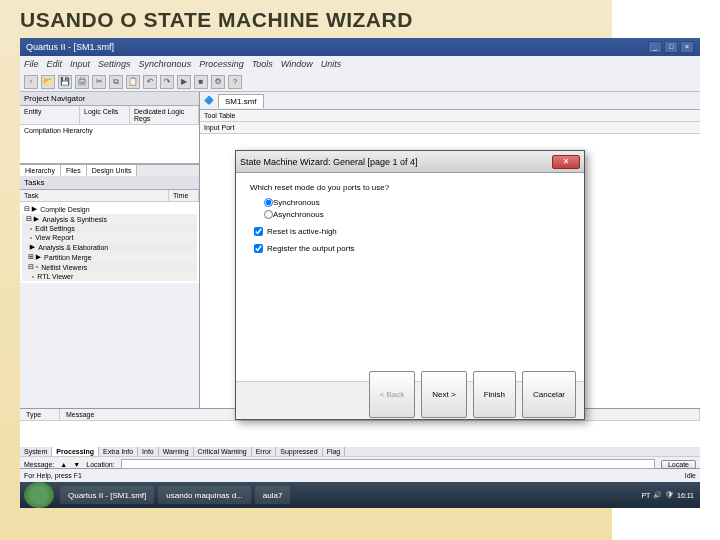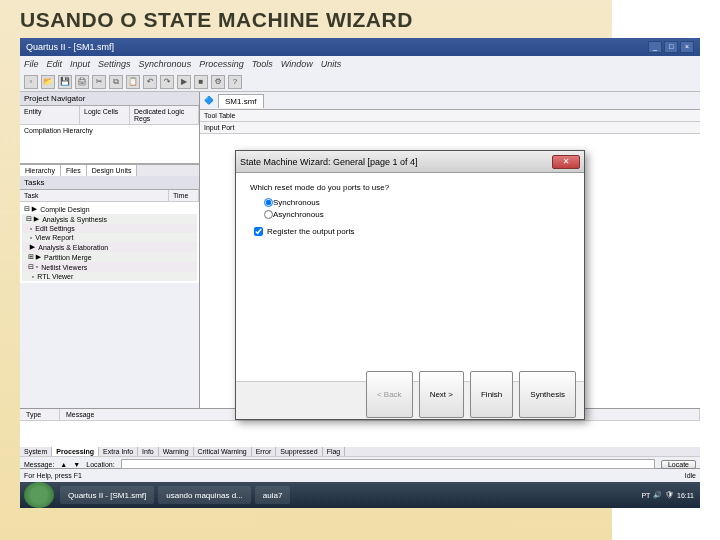--- a/index.html
+++ b/index.html
@@ -223,28 +223,32 @@
       <div class="wiz-opt">
         <input type="radio" checked="" style="">
         <span>Synchronous</span>
       </div>
       <div class="wiz-opt">
         <input type="radio" style="">
         <span>Asynchronous</span>
       </div>
       <div class="wiz-chk">
         <input type="checkbox" checked="" style="">
+        <span>Reset is active-high</span>
+      </div>
+      <div class="wiz-chk">
+        <input type="checkbox" checked="" style="">
         <span>Register the output ports</span>
       </div>
     </div>
     <div class="wiz-btns">
       <button class="wiz-btn disabled">&lt; Back</button>
       <button class="wiz-btn">Next &gt;</button>
       <button class="wiz-btn">Finish</button>
-      <button class="wiz-btn">Synthesis</button>
+      <button class="wiz-btn">Cancelar</button>
     </div>
   </div>
 
   <div class="taskbar">
     <div class="start-orb"></div>
     <div class="tb-item">Quartus II - [SM1.smf]</div>
     <div class="tb-item">usando maquinas d...</div>
     <div class="tb-item">aula7</div>
     <div class="tray">
       <span>PT</span>

